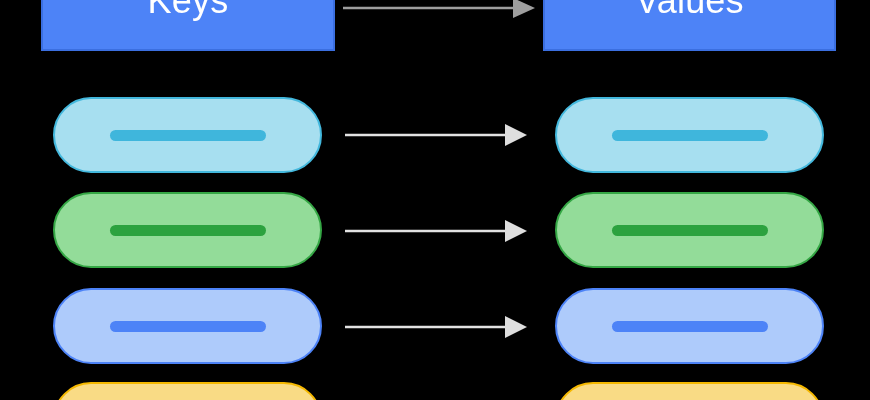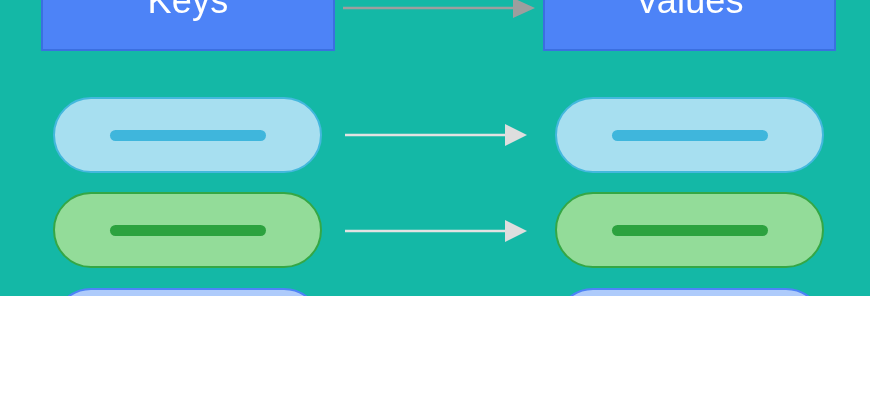--- a/index.html
+++ b/index.html
@@ -3,23 +3,23 @@
 <meta charset="utf-8">
 <style>
   html, body {
     margin: 0;
     padding: 0;
     background: #ffffff;
   }
   #canvas {
     position: relative;
     width: 870px;
-    height: 296px;
+    height: 400px;
     overflow: hidden;
-    background: #14b8a6;
+    background: #000000;
     font-family: "Liberation Sans", sans-serif;
   }
 
   
   .header-box {
     position: absolute;
     box-sizing: border-box;
     background: #4d83f7;
     border: 2px solid #3b6fe0;
     display: flex;

